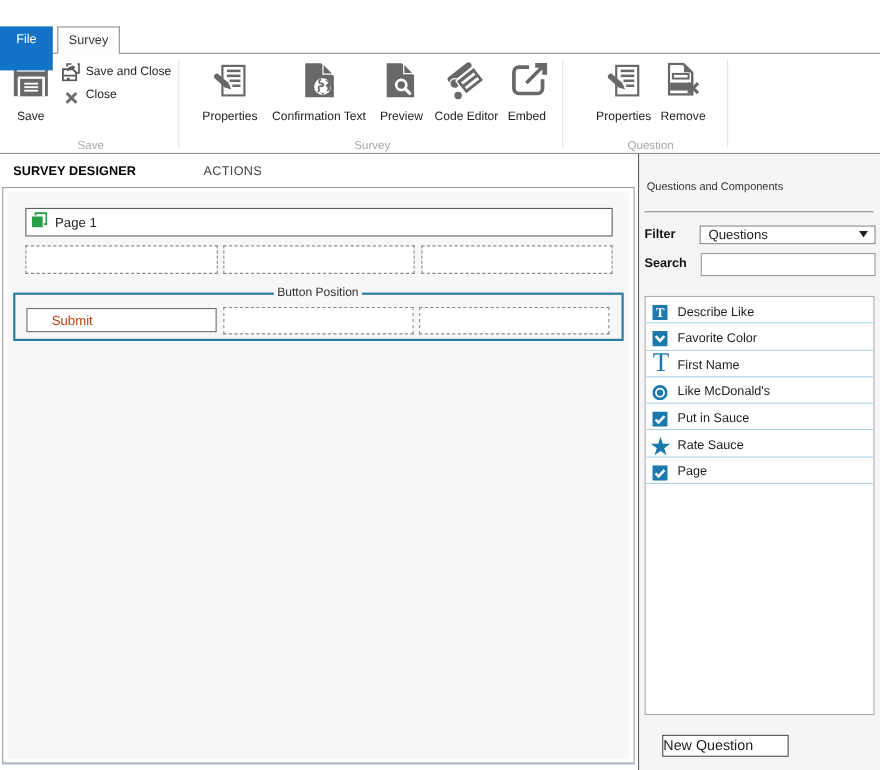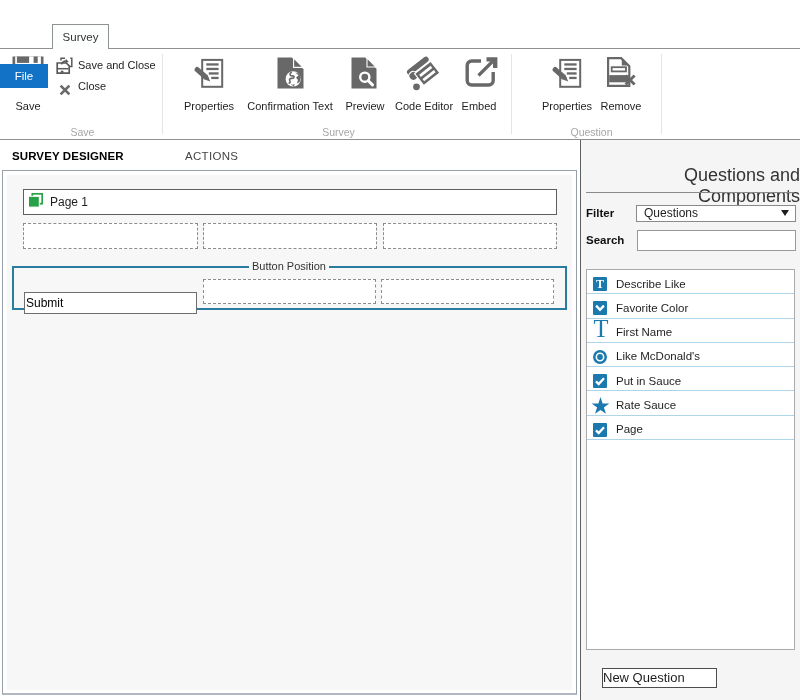--- a/index.html
+++ b/index.html
@@ -1,21 +1,21 @@
 <!DOCTYPE html>
 <html><head>
 <meta charset="utf-8">
 <style>
 * { margin:0; padding:0; box-sizing:border-box; }
 html,body { width:800px; height:700px; background:#fff; font-family:"Liberation Sans", sans-serif; }
 #app { position:relative; width:800px; height:700px; overflow:hidden; background:#fff; }
 .abs { position:absolute; }
 
 
-#tab-file { left:0; top:24px; width:48px; height:24px; background:#1273c6; color:#fff; font-size:11.5px; text-align:center; line-height:24px; z-index:3;margin-top:40px; }
+#tab-file { left:0; top:24px; width:48px; height:40px; background:#1273c6; color:#fff; font-size:11.5px; text-align:center; line-height:24px; z-index:3; }
 #tab-survey { left:52px; top:24px; width:57px; height:25px; background:#fcfdfd; border:1px solid #919191; border-bottom:none; color:#333; font-size:11.5px; text-align:center; line-height:25px; z-index:3; }
 #ribbon { left:0; top:48px; width:800px; height:92px; background:#fff; border-top:1px solid #919191; border-bottom:1px solid #8f8f8f; z-index:0; }
 #tab-survey-mask { left:53px; top:48px; width:55px; height:2px; background:#fcfdfd; z-index:4; }
 
 .gsep { top:54px; width:1px; height:80px; background:#e4e4e4; }
 .glabel { top:126px; font-size:10.5px; color:#a6a6a6; text-align:center; }
 .biglabel { top:100px; font-size:11px; color:#1e1e1e; text-align:center; }
 .smalltext { font-size:11px; color:#1e1e1e; }
 
 
@@ -25,27 +25,27 @@
 
 #dpanel { left:2px; top:170px; width:575px; height:525px; border:1px solid #98a0aa; border-bottom:2px solid #b2b8c2; background:#fff; }
 #dcanvas { left:7px; top:175px; width:565px; height:515px; background:#f7f7f7; }
 #pagebox { left:23px; top:189px; width:534px; height:26px; background:#fff; border:1px solid #5f5f5f; }
 .dash { border:1px dashed #8c8c8c; background:#fff; }
 #d1 { left:23px; top:223px; width:175px; height:26px; }
 #d2 { left:203px; top:223px; width:174px; height:26px; }
 #d3 { left:383px; top:223px; width:174px; height:26px; }
 #fieldset { left:12px; top:266px; width:555px; height:44px; border:2px solid #2a7d9e; }
 #fs-legend { left:249px; top:260px; padding:0 3px; background:#f7f7f7; font-size:11px; color:#333; }
-#submitbtn { left:24px; top:280px; width:173px; height:22px; background:#fff; border:1px solid #6e6e6e; font-size:12px; color:#000000; line-height:20px; padding-left:1px;margin-top:12px; }
+#submitbtn { left:24px; top:280px; width:173px; height:22px; background:#fff; border:1px solid #6e6e6e; font-size:12px; color:#c2410c; line-height:20px; padding-left:22px; }
 #fd2 { left:203px; top:279px; width:173px; height:25px; }
 #fd3 { left:381px; top:279px; width:173px; height:25px; }
 
 
 #rpanel { left:580px; top:140px; width:220px; height:560px; background:#f5f5f5; border-left:1px solid #5f5f5f; }
-#qc-title { left:588px; top:165px; font-size:18px; color:#333;text-align:right; }
+#qc-title { left:588px; top:165px; font-size:10px; color:#333;text-align:right; }
 #qc-hr { left:586px; top:192px; width:208px; height:1px; background:#8a8a8a; }
 #lb-filter { left:586px; top:207px; font-size:11.5px; font-weight:bold; color:#111; }
 #sel-filter { left:636px; top:205px; width:160px; height:17px; background:#fff; border:1px solid #8a8a8a; font-size:12px; color:#222; line-height:15px; padding-left:7px; }
 #sel-arrow { left:781px; top:210px; width:0; height:0; border-left:4px solid transparent; border-right:4px solid transparent; border-top:6px solid #1e1e1e; }
 #lb-search { left:586px; top:234px; font-size:11.5px; font-weight:bold; color:#111; }
 #inp-search { left:637px; top:230px; width:159px; height:21px; background:#fff; border:1px solid #999; }
 #listbox { left:586px; top:269px; width:209px; height:381px; background:#fff; border:1px solid #ababab; }
 .litem { position:absolute; left:0; width:207px; height:24.3px; border-bottom:1px solid #aed4ea; }
 .litem .txt { position:absolute; left:29px; top:7.5px; font-size:11.5px; color:#1e1e1e; }
 .licon { position:absolute; left:6px; top:7px; width:14px; height:14px; }

